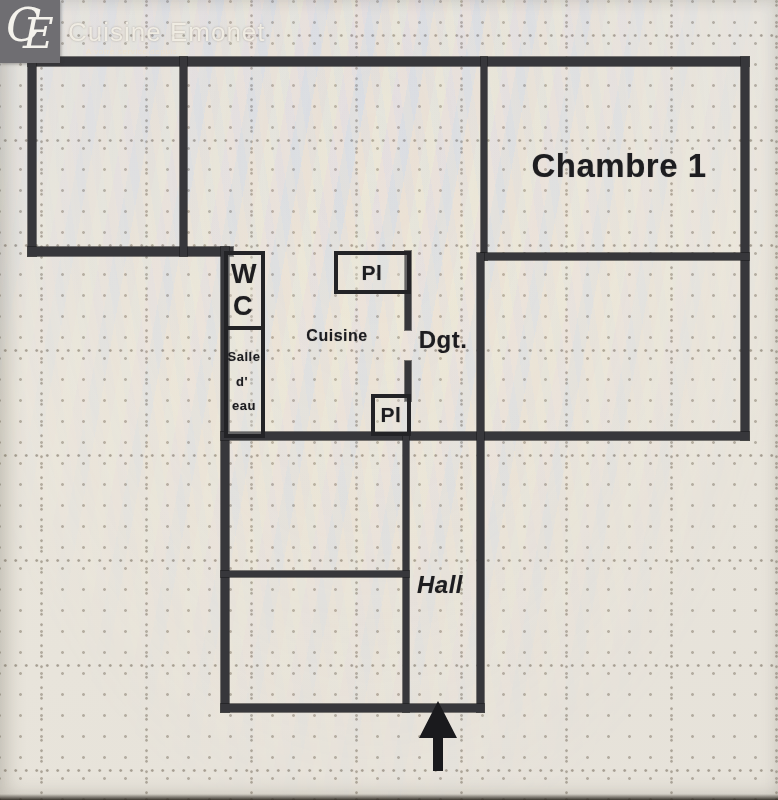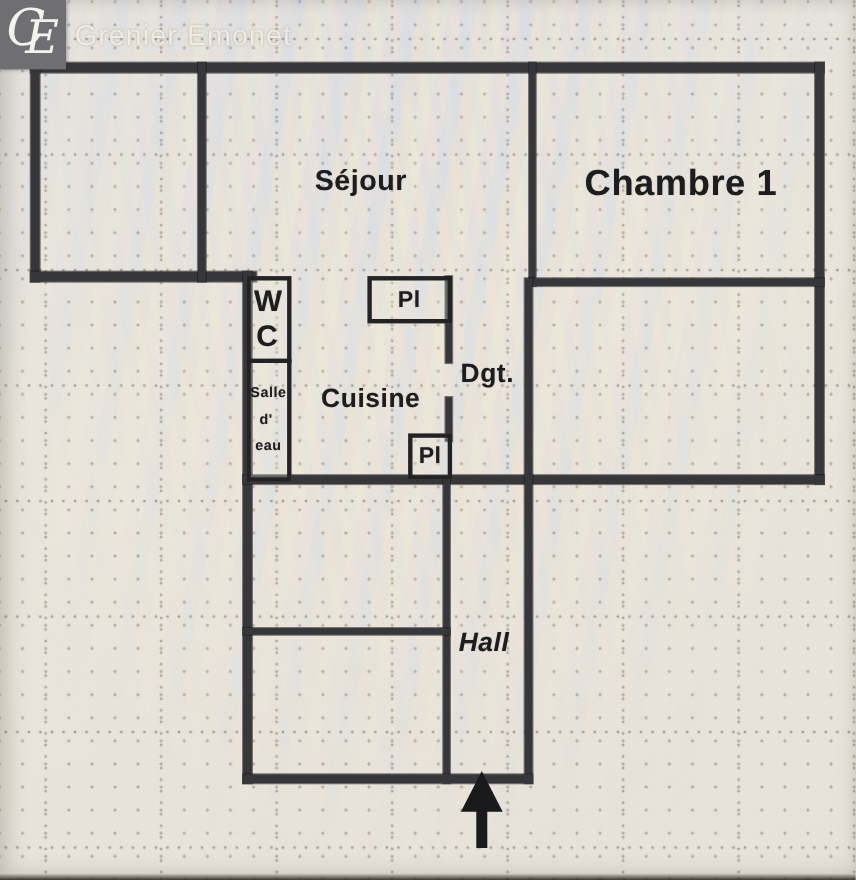--- a/index.html
+++ b/index.html
@@ -64,40 +64,39 @@
   <div class="wall" style="left:477px;top:253px;width:7px;height:459px;"></div>
   <div class="wall" style="left:403px;top:436px;width:6px;height:276px;"></div>
   <div class="wall" style="left:221px;top:571px;width:188px;height:6px;"></div>
   <div class="wall" style="left:221px;top:704px;width:263px;height:8px;"></div>
 
   <div class="thinbox" style="left:224px;top:251px;width:41px;height:187px;"></div>
   <div class="thinline" style="left:224px;top:326px;width:41px;height:4px;"></div>
   <div class="thinbox" style="left:334px;top:251px;width:77px;height:43px;"></div>
   <div class="thinbox" style="left:371px;top:394px;width:40px;height:42px;"></div>
 
-  <div class="room-label" style="left:328px;top:164px;font-size:26px;">Séjour</div>
   <div class="room-label" style="left:619px;top:166px;font-size:33px;">Chambre 1</div>
   <div class="room-label" style="left:244px;top:274px;font-size:27px;">W</div>
   <div class="room-label" style="left:243px;top:306px;font-size:27px;">C</div>
   <div class="room-label" style="left:244px;top:356px;font-size:13px;">Salle</div>
   <div class="room-label" style="left:242px;top:381px;font-size:13px;">d'</div>
   <div class="room-label" style="left:244px;top:405px;font-size:13px;">eau</div>
-  <div class="room-label" style="left:337px;top:363px;font-size:24px;">Cuisine</div>
+  <div class="room-label" style="left:337px;top:336px;font-size:16px;">Cuisine</div>
   <div class="room-label" style="left:372px;top:273px;font-size:21px;">Pl</div>
   <div class="room-label" style="left:443px;top:340px;font-size:24px;">Dgt.</div>
   <div class="room-label" style="left:391px;top:415px;font-size:21px;">Pl</div>
   <div class="room-label" style="left:440px;top:585px;font-size:24px;font-style:italic;">Hall</div>
 
   <div class="arrow">
     <svg width="42" height="72" viewBox="0 0 42 72">
       <polygon points="21,0 40,37 26,37 26,70 16,70 16,37 2,37" fill="#1a1a1d"></polygon>
     </svg>
   </div>
 
   <div class="logo-box">
     <span class="mono-c">C</span>
     <span class="mono-e">E</span>
   </div>
-  <div class="brand">Grenier Emonet</div>
+  <div class="brand">Cuisine Emonet</div>
   <div class="tagline">A votre service depuis …</div>
 
   <div class="photo-edge-bottom"></div>
 </div>
 
 </body></html>

